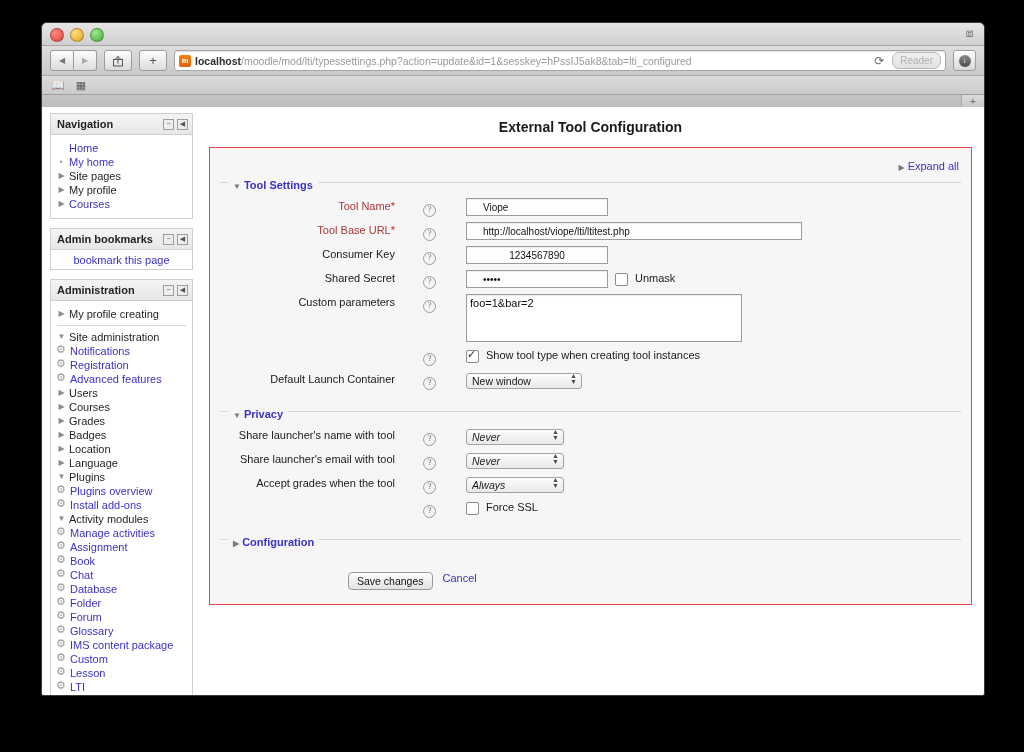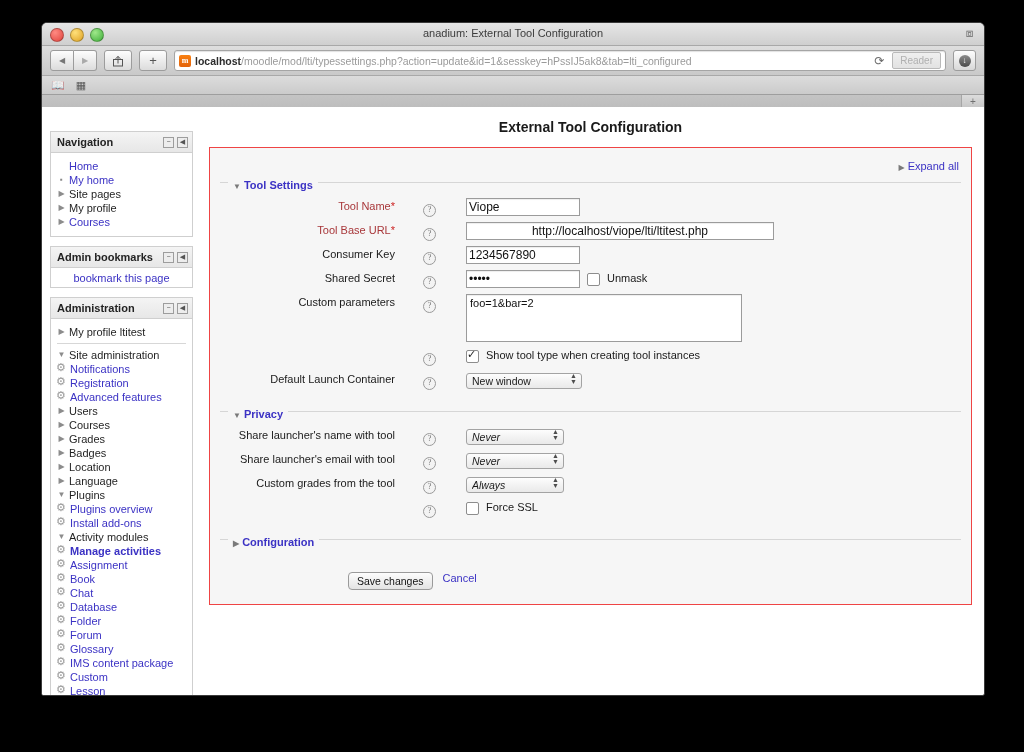--- a/index.html
+++ b/index.html
@@ -74,21 +74,21 @@
     width:12px;height:12px;border-radius:2px;flex:none;
     background:linear-gradient(to bottom,#f98012,#e36209);
     color:#fff;font-size:8px;font-weight:bold;line-height:12px;text-align:center;
     font-family:"Liberation Serif", serif;
   }
   .urltext{ font-size:10.5px; white-space:nowrap; overflow:hidden; }
   .urltext .host{ color:#2c2c2c; font-weight:bold; }
   .urltext .path{ color:#9a9a9a; }
   .reloadbtn{ margin-left:auto; color:#6d6d6d; font-size:12px; padding:0 4px; flex:none;}
   .readerbtn{
-    flex:none; height:15px; border:1px solid #b9b9b9; border-radius:2px;
+    flex:none; height:15px; border:1px solid #b9b9b9; border-radius:7px;
     background:linear-gradient(to bottom,#efefef,#e2e2e2);
     color:#b0b0b0; font-size:10px; padding:0 7px; line-height:15px;
   }
   .dlbtn{
     width:21px;height:19px;border-radius:3px;
     background:linear-gradient(to bottom,#fdfdfd,#d8d8d8);
     border:1px solid #9c9c9c; display:flex;align-items:center;justify-content:center;
   }
   .dlcircle{width:12px;height:12px;border-radius:50%;background:linear-gradient(to bottom,#8c8c8c,#4a4a4a);
     color:#fff;font-size:8px;line-height:12px;text-align:center;}
@@ -119,21 +119,20 @@
   }
   .page-inner{ display:flex; height:100%; }
 
   
   .sidebar{
     width:143px; flex:none;
     background:#fff;
     padding:6px 4px 0 8px;
     font-size:11px;
     overflow:hidden;
-    margin-top:18px;
   }
   .block{ margin-bottom:9px; border:1px solid #cfcfcf; background:#fff; }
   .block-head{
     background:linear-gradient(to bottom,#f4f4f4,#e7e7e7);
     border-bottom:1px solid #cfcfcf;
     padding:4px 4px 4px 6px;
     display:flex; align-items:center;
   }
   .block-title{ font-size:11px; font-weight:bold; color:#232323; flex:1; }
   .hdr-btns{ display:flex; gap:3px; }
@@ -151,21 +150,21 @@
   .gear{
     width:10px;height:10px;flex:none;margin-top:2px;
     display:inline-block; position:relative;
   }
   .gear::before{
     content:"\2699"; position:absolute; left:-1px; top:-4px;
     font-size:11px; color:#9a9a9a;
   }
   a.lnk{ color:#3b32c4; text-decoration:none; }
   .plain{ color:#1f1f1f; }
-  .bold{ font-weight:bold; }
+  .bold{ font-weight:normal; }
   .ind1{ padding-left:9px; }
   .ind2{ padding-left:18px; }
   .ind3{ padding-left:27px; }
   .bookmark-center{ text-align:center; padding:4px 0 3px 0; }
   .sep{ border-top:1px solid #d7d7d7; margin:4px 0 4px 0; }
 
   
   .content{ flex:1; padding:8px 12px 0 12px; overflow:hidden; }
   .page-title{
     text-align:center; font-size:14px; font-weight:bold; color:#1a1a1a;
@@ -202,27 +201,27 @@
   }
   .helpcircle{
     display:inline-block; width:11px;height:11px;border-radius:50%;
     border:1px solid #9a9a9a; color:#6c6c6c; font-size:8px;
     line-height:10px; text-align:center; background:#f3f3f3;
     font-family:"Liberation Serif", serif;
   }
   .fctl{ padding-left:6px; display:flex; align-items:flex-start; gap:7px;}
   input[type=text], input[type=password]{
     font-family:"Liberation Sans", sans-serif;
-    font-size:12px; height:14px; padding:1px 2px;
+    font-size:10px; height:14px; padding:1px 16px;
     border:1px solid #9b9b9b; background:#fff; color:#111;
     box-shadow: inset 0 1px 1px rgba(0,0,0,.07);
   }
   .w-name{ width:108px; }
-  .w-url{ width:302px;text-align:center; }
-  .w-key{ width:108px; }
+  .w-url{ width:302px; }
+  .w-key{ width:108px;text-align:center; }
   .w-secret{ width:108px; }
   textarea.custom{
     width:268px; height:42px; resize:none;
     font-family:"Liberation Sans", sans-serif; font-size:11px;
     border:1px solid #9b9b9b; background:#fff; color:#111;
     padding:2px 3px; box-shadow: inset 0 1px 1px rgba(0,0,0,.07);
   }
   .chk{
     width:11px;height:11px;border:1px solid #8d8d8d;background:#fff;
     border-radius:2px; display:inline-block; position:relative;
@@ -267,21 +266,20 @@
 
 <div id="root">
   <div class="window">
 
     <div class="titlebar">
       <div class="traffic">
         <div class="tl red"></div>
         <div class="tl yellow"></div>
         <div class="tl green"></div>
       </div>
-      <div class="title-text">anadium: External Tool Configuration</div>
       <div class="fullscreen-ico">⧈</div>
     </div>
 
     <div class="toolbar">
       <div class="navbtns">
         <div class="navbtn left">◀</div>
         <div class="navbtn right">▶</div>
       </div>
       <div class="iconbtn">
         <svg width="12" height="12" viewBox="0 0 12 12" aria-hidden="true">
@@ -380,21 +378,21 @@
               <div class="hdr-btns">
                 <div class="hdr-btn">−</div>
                 <div class="hdr-btn">◀</div>
               </div>
             </div>
             <div class="block-body">
               <ul class="navlist" id="admin-list">
                   <li class="">
                     <div class="navrow">
                       <span class="tw">▶</span>
-                      <span class="plain">My profile ltitest</span>
+                      <span class="plain">My profile creating</span>
                     </div>
                   </li>
                   <li class="sep"></li>
                   <li class="">
                     <div class="navrow">
                       <span class="tw open">▼</span>
                       <span class="plain">Site administration</span>
                     </div>
                   </li>
                   <li class="ind1">
@@ -651,21 +649,21 @@
                   <div class="helpico"><span class="helpcircle">?</span></div>
                   <div class="fctl">
                       <span class="selwrap">
                     <select class="sel sel-w2" id="sel-shareemail"><option>Never</option><option>Always</option><option>Delegate to teacher</option></select>
                     <span class="selarrow">▲<br>▼</span>
                   </span>
                     </div>
                 </div>
 
                 <div class="frow">
-                  <div class="flabel">Custom grades from the tool</div>
+                  <div class="flabel">Accept grades when the tool</div>
                   <div class="helpico"><span class="helpcircle">?</span></div>
                   <div class="fctl">
                       <span class="selwrap">
                     <select class="sel sel-w2" id="sel-acceptgrades"><option>Never</option><option selected="">Always</option><option>Delegate to teacher</option></select>
                     <span class="selarrow">▲<br>▼</span>
                   </span>
                     </div>
                 </div>
 
                 <div class="frow">

